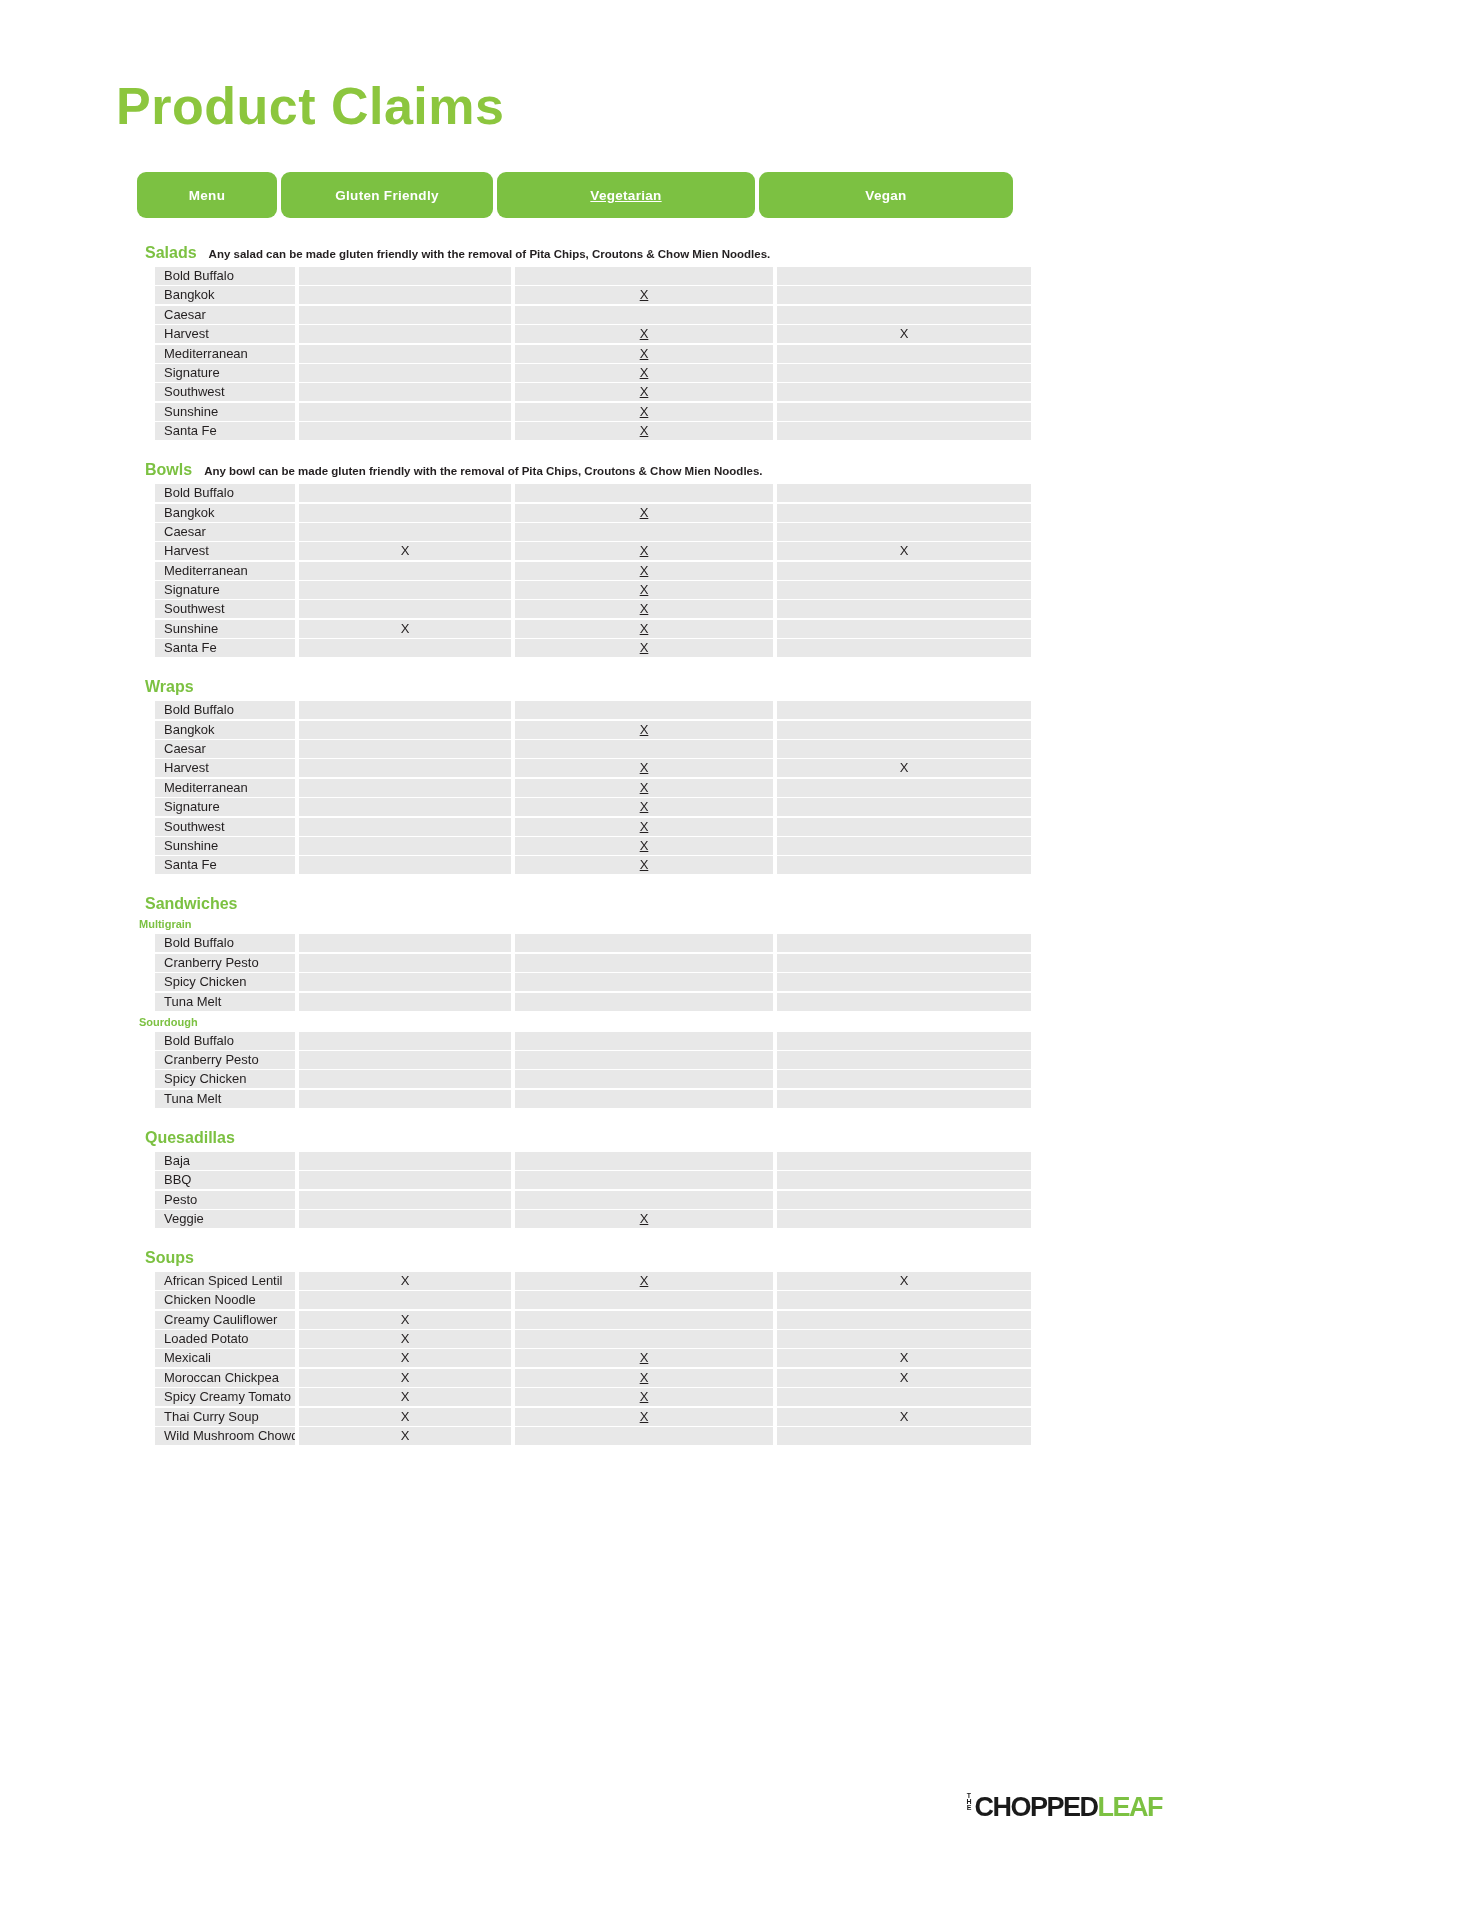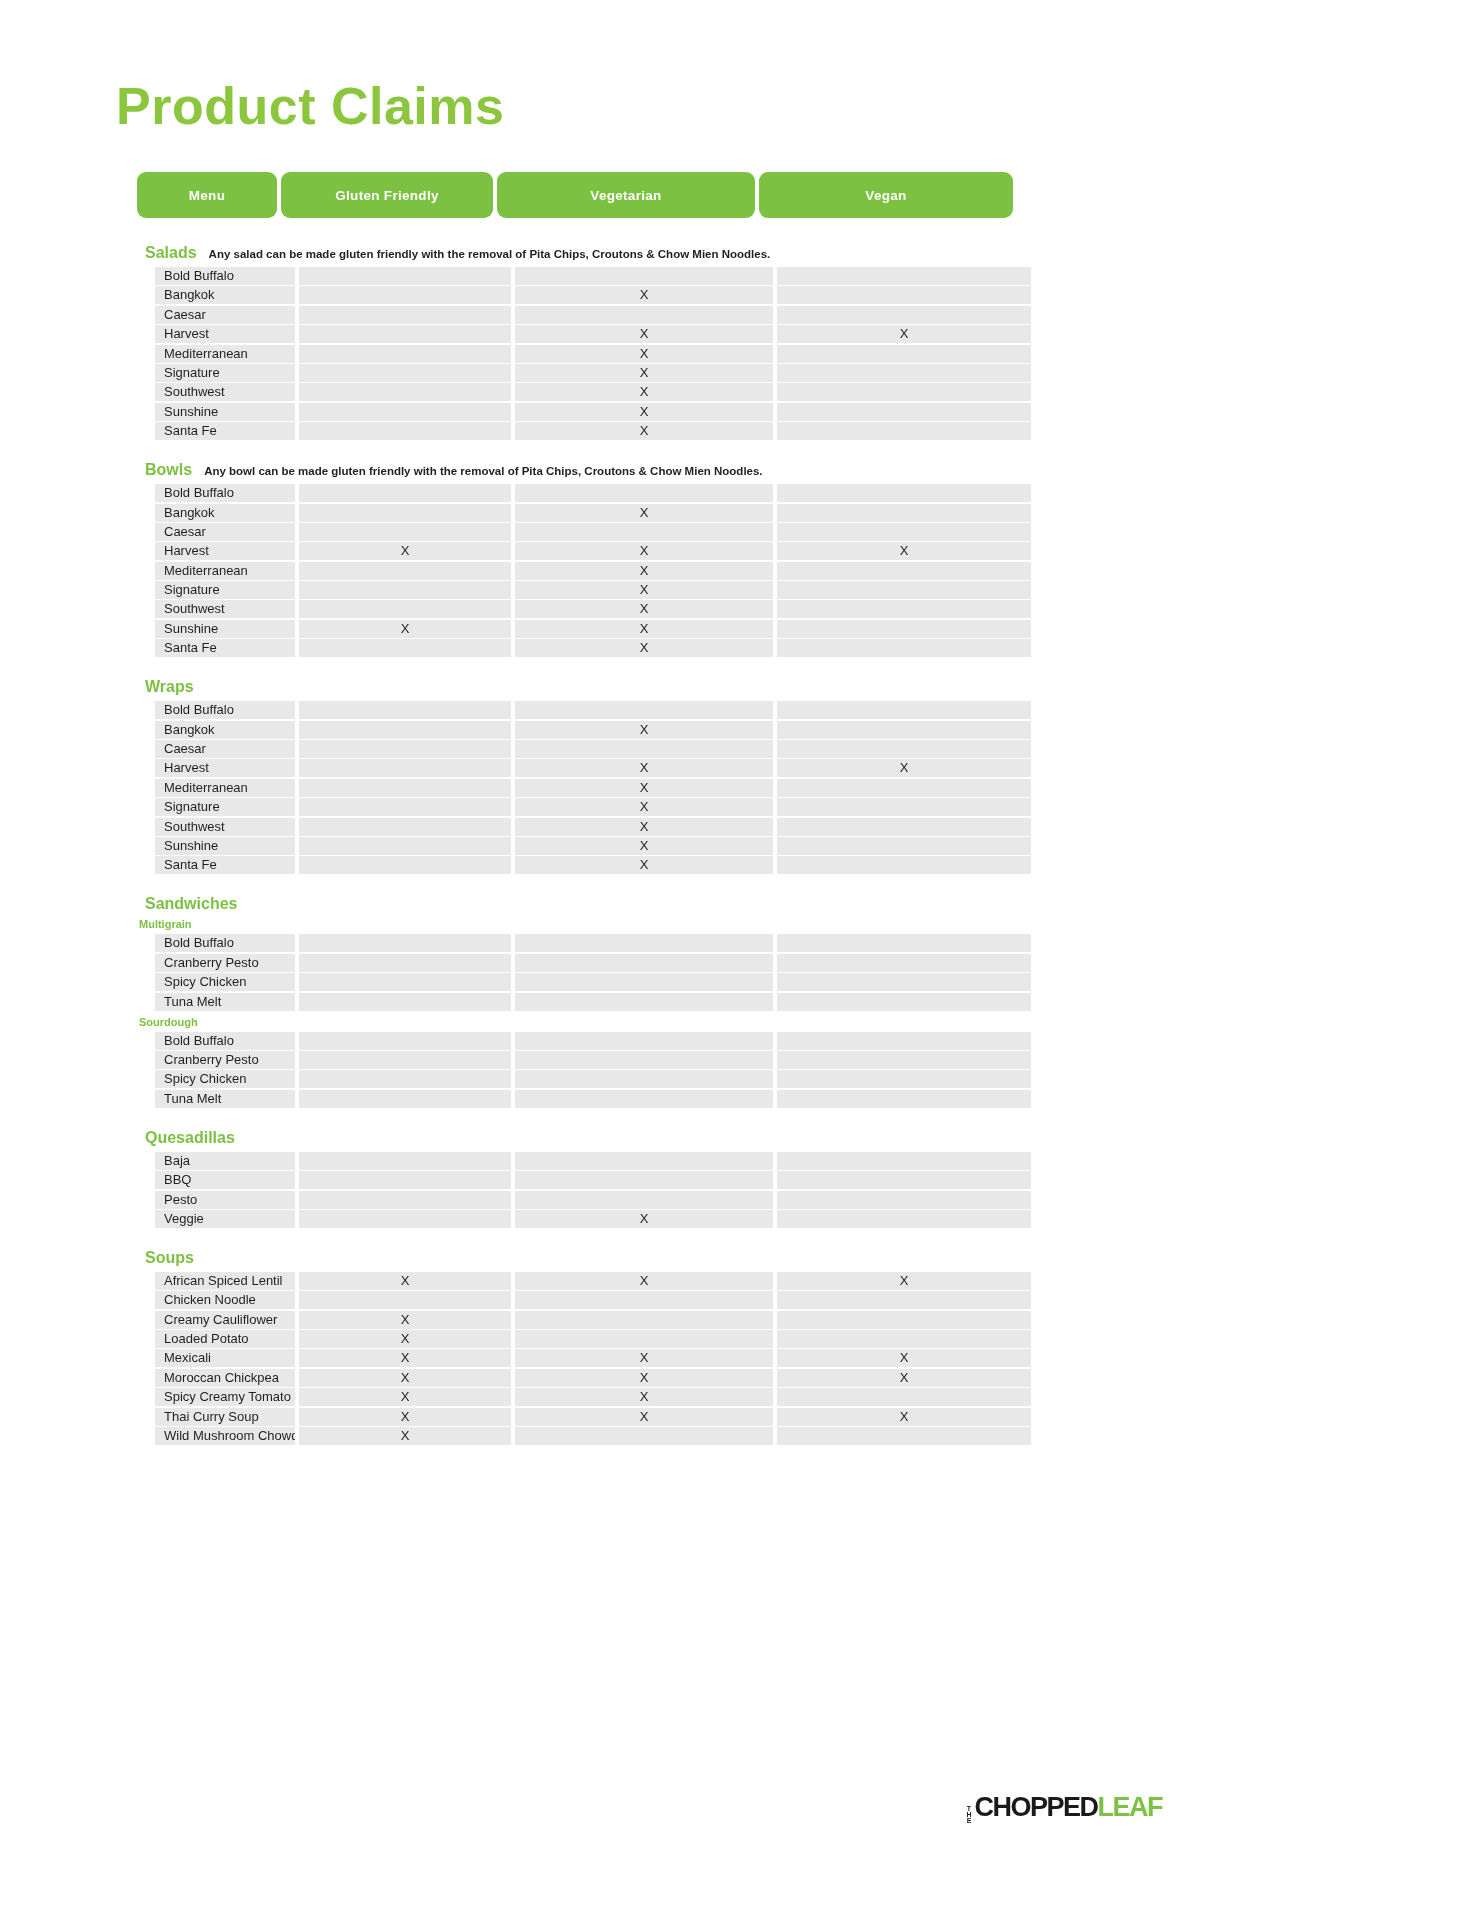--- a/index.html
+++ b/index.html
@@ -21,21 +21,21 @@
   .header-row { display:flex; gap:4px; }
   .header-cell {
     background:var(--green, #7CC142); color:#ffffff;
     font-weight:bold; font-size:13.5px;
     height:46px; display:flex; align-items:center; justify-content:center;
     letter-spacing:0.3px;
     border-radius:9px;
   }
   .col-0 { width:140px; flex:none; }
   .col-1 { width:212px; flex:none; }
-  .col-2 { width:258px; flex:none; }
+  .col-2 { width:258px; flex:none;text-decoration:underline; }
   .col-3 { width:254px; flex:none; }
   .section { margin-top:21px; }
   .section:first-child { margin-top:26px; }
   .section-head { padding-left:8px; margin-bottom:5px; }
   .section-name {
     color:var(--green, #7CC142); font-weight:bold; font-size:16px;
   }
   .section-note {
     font-size:11.5px; color:#231f20; margin-left:12px;font-weight:bold;
   }
@@ -46,21 +46,21 @@
   .row { display:flex; gap:4px; margin-bottom:1.4px;padding-left:18px; }
   .cell {
     background:var(--row-gray, #E8E8E8);
     height:18px; font-size:13px; line-height:18px;
     white-space:nowrap; overflow:hidden;
   }
   .cell.name { padding-left:9px; }
   .cell.mark { text-align:center; }
   .logo {
     position:absolute; right:322px; top:1792px;
-    display:flex; align-items:flex-end;
+    display:flex; align-items:flex-start;
   }
   .logo-the {
     writing-mode:vertical-rl; text-orientation:upright;
     font-size:7px; font-weight:bold; color:#1a1a1a;
     letter-spacing:-1px; margin-right:2px; line-height:1;
   }
   .logo-chopped {
     font-size:27px; font-weight:900; color:#1a1a1a; letter-spacing:-1.5px;
   }
   .logo-leaf {

